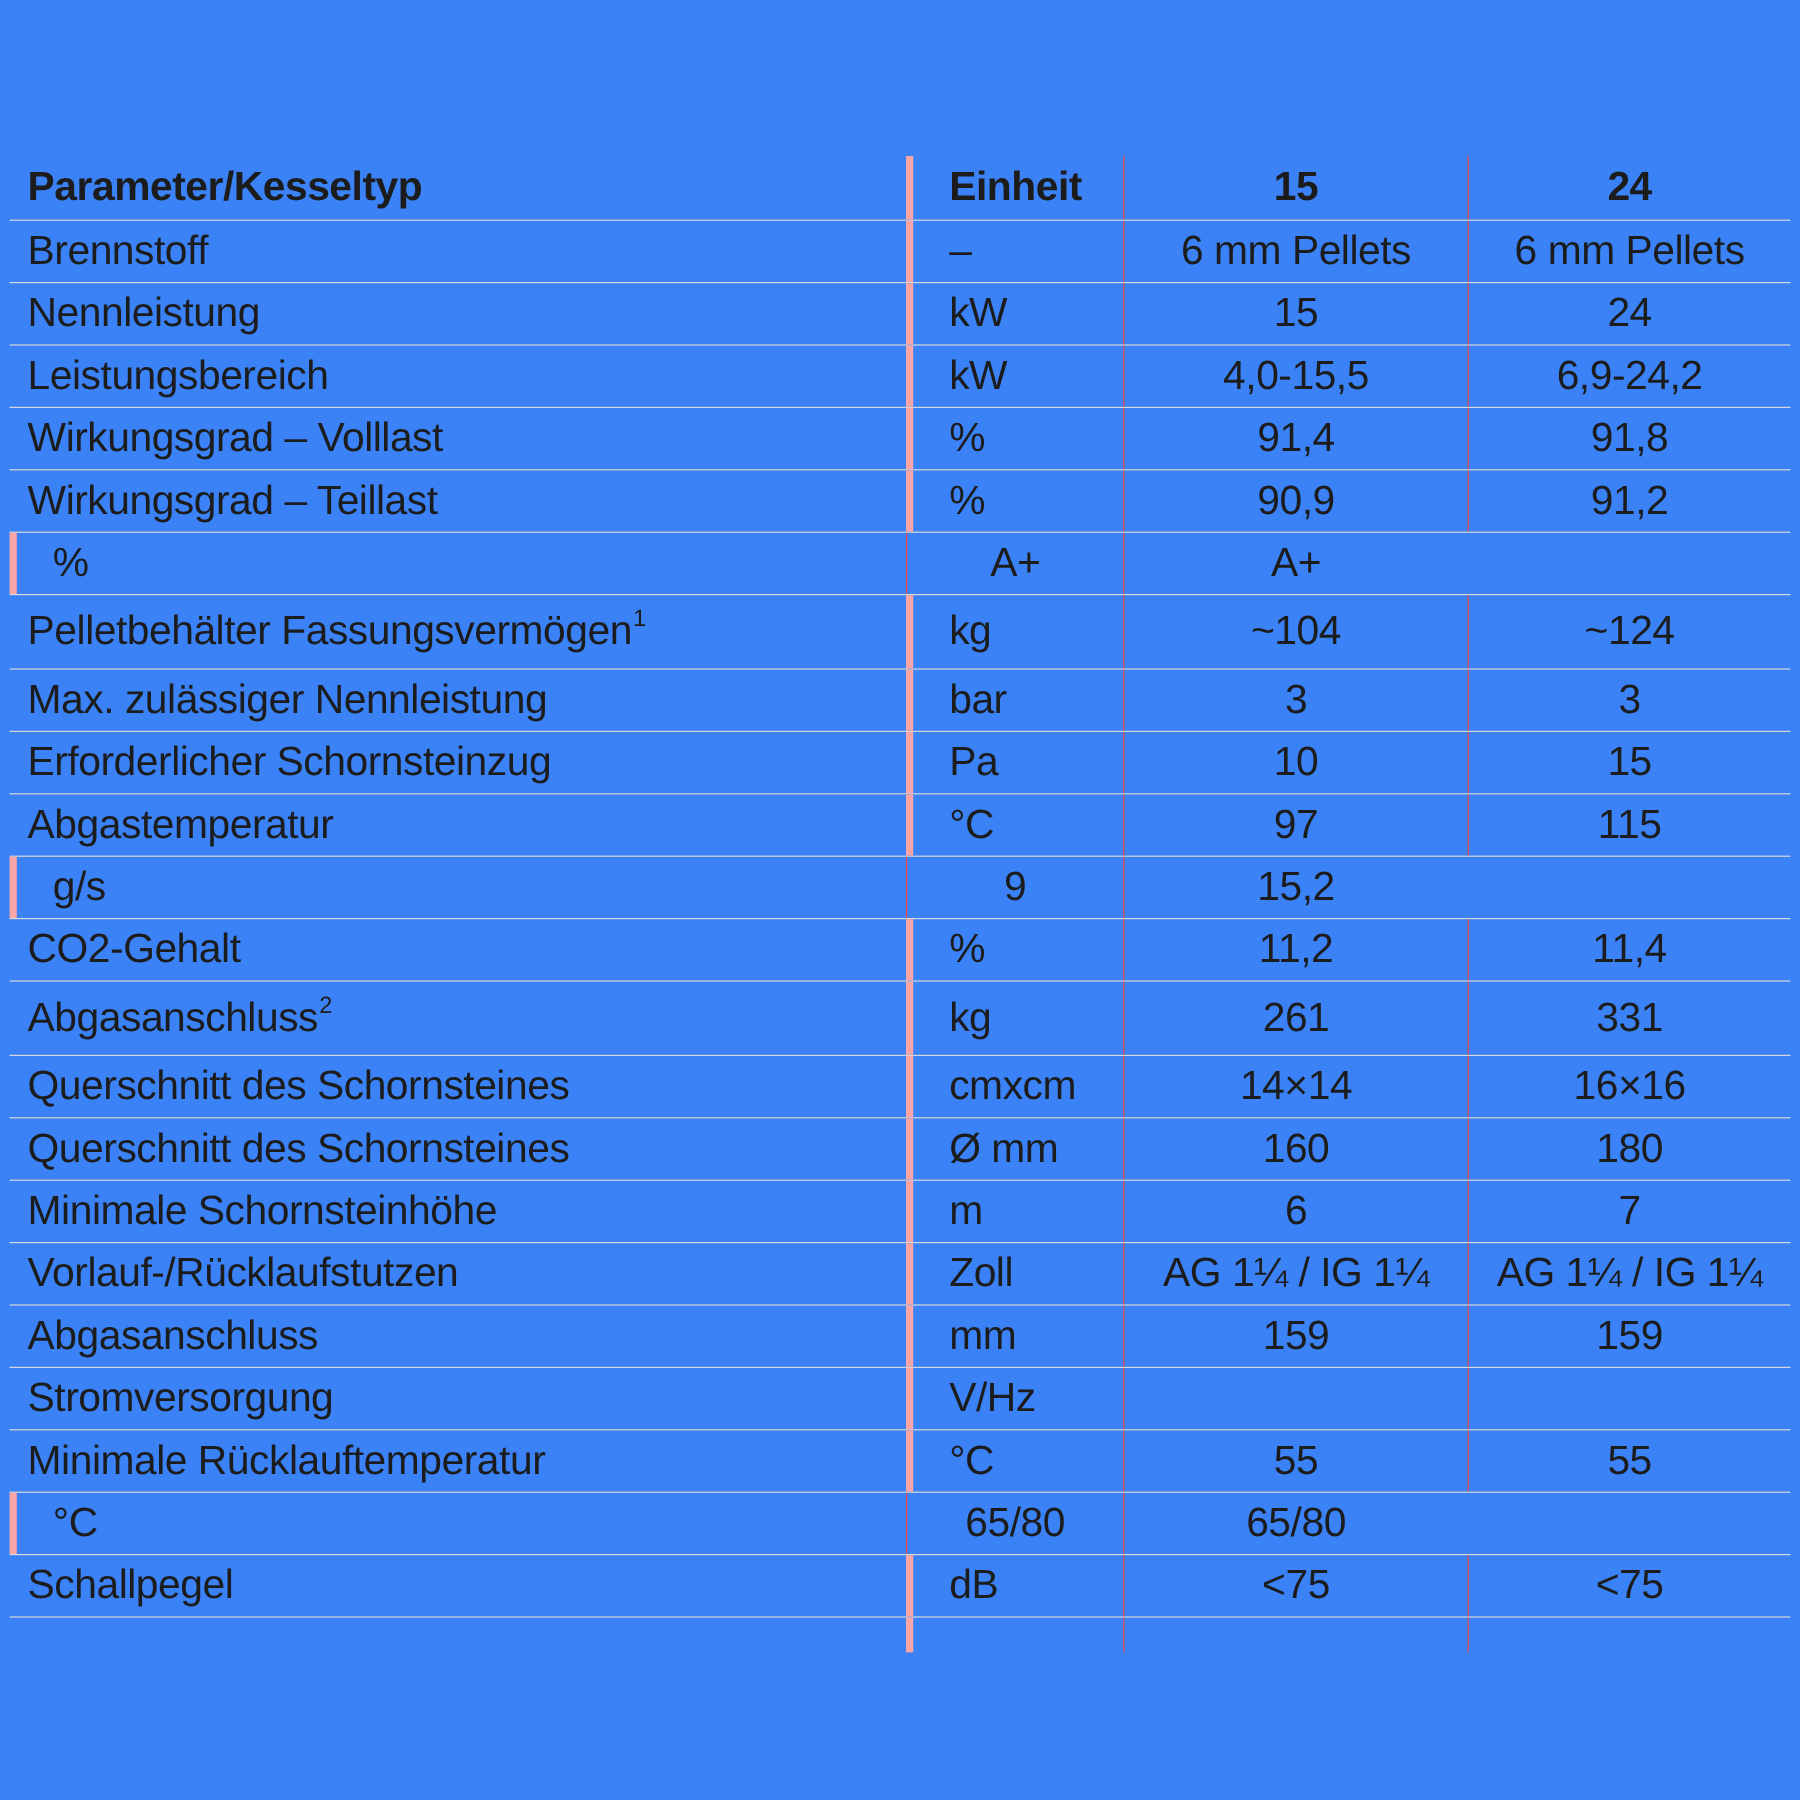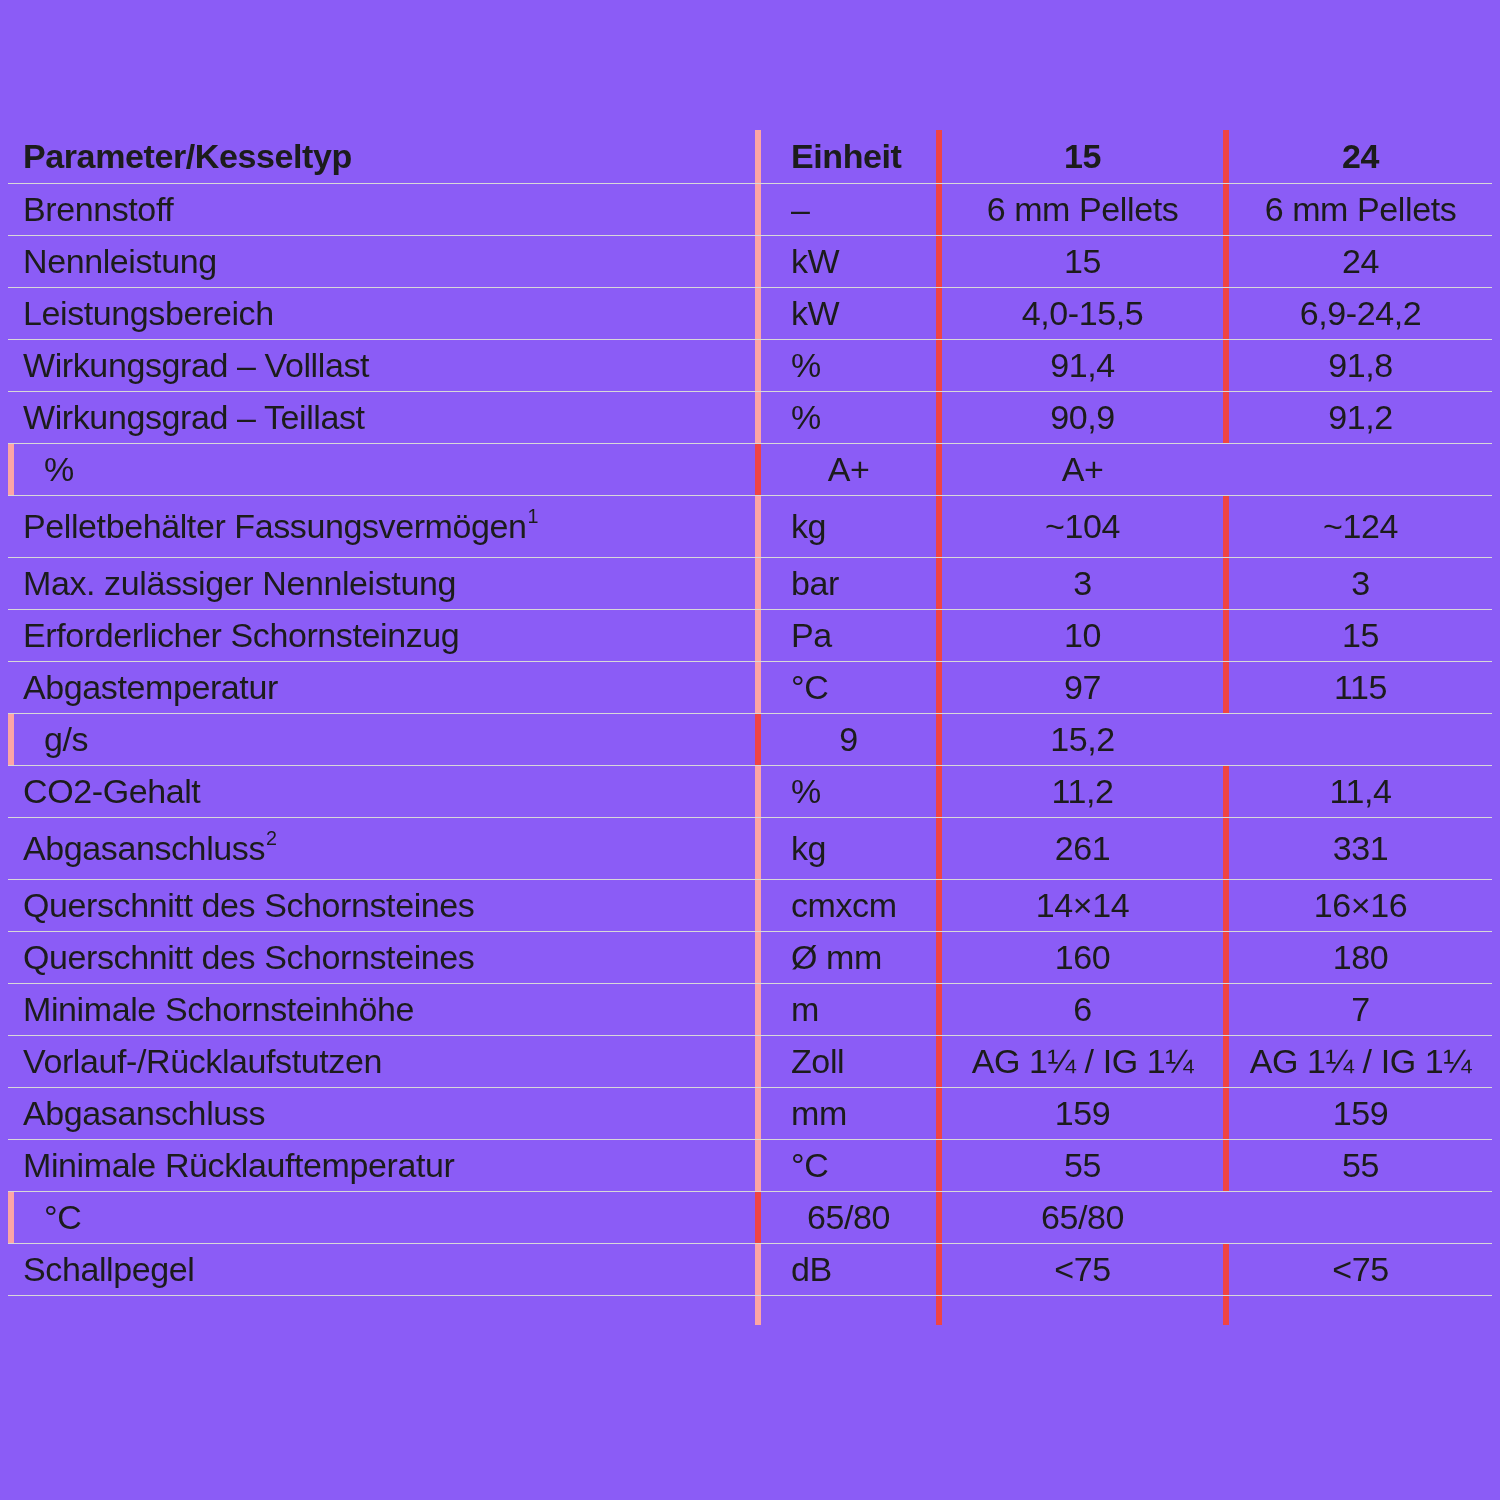--- a/index.html
+++ b/index.html
@@ -4,21 +4,21 @@
 <style>
   html, body {
     margin: 0;
     padding: 0;
     background: #ffffff;
   }
   .page {
     position: relative;
     width: 1500px;
     height: 1500px;
-    background: #8b5cf6;
+    background: #3b82f6;
     font-family: "Liberation Sans", sans-serif;
     color: #1c1c1c;
     overflow: hidden;
   }
   .spec-table {
     position: absolute;
     left: 8px;
     top: 130px;
     width: 1484px;
   }
@@ -36,21 +36,21 @@
     display: flex;
     align-items: center;
     box-sizing: border-box;
     font-size: 34px;
     letter-spacing: -0.4px;
     white-space: nowrap;
     overflow: hidden;
   }
   .c-param { padding-left: 15px; justify-content: flex-start; }
   .c-unit  { padding-left: 30px; justify-content: flex-start; border-left: 6px solid #fca5a5; }
-  .c-val   { justify-content: center; text-align: left; border-left: 6px solid #ef4444; }
+  .c-val   { justify-content: center; text-align: left; border-left: 1px solid #ef4444; }
   .header-row .cell { font-weight: bold; }
   sup.fnote {
     font-size: 58%;
     line-height: 0;
     position: relative;
     top: -0.55em;
     margin-left: 1px;
   }
 </style>
 </head>
@@ -216,20 +216,29 @@
     <div class="cell c-param">
       <span>Abgasanschluss</span>
             <sup class="fnote"></sup>
     </div>
     <div class="cell c-unit">mm</div>
     <div class="cell c-val">159</div>
     <div class="cell c-val">159</div>
   </div>
         <div class="row">
     <div class="cell c-param">
+      <span>Stromversorgung</span>
+            <sup class="fnote"></sup>
+    </div>
+    <div class="cell c-unit">V/Hz</div>
+    <div class="cell c-val"></div>
+    <div class="cell c-val"></div>
+  </div>
+        <div class="row">
+    <div class="cell c-param">
       <span>Minimale Rücklauftemperatur</span>
             <sup class="fnote"></sup>
     </div>
     <div class="cell c-unit">°C</div>
     <div class="cell c-val">55</div>
     <div class="cell c-val">55</div>
   </div>
         <div class="row">
     <div class="cell c-unit">°C</div>
     <div class="cell c-val">65/80</div>

